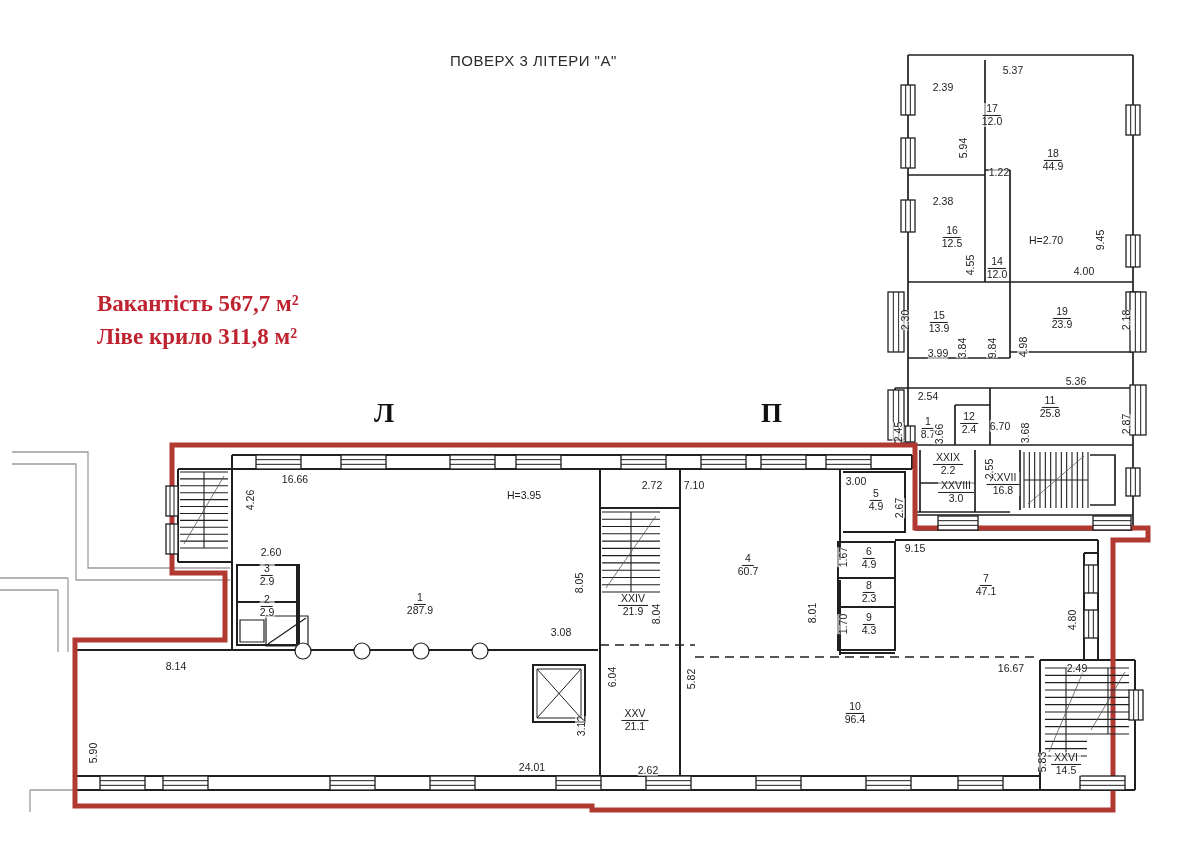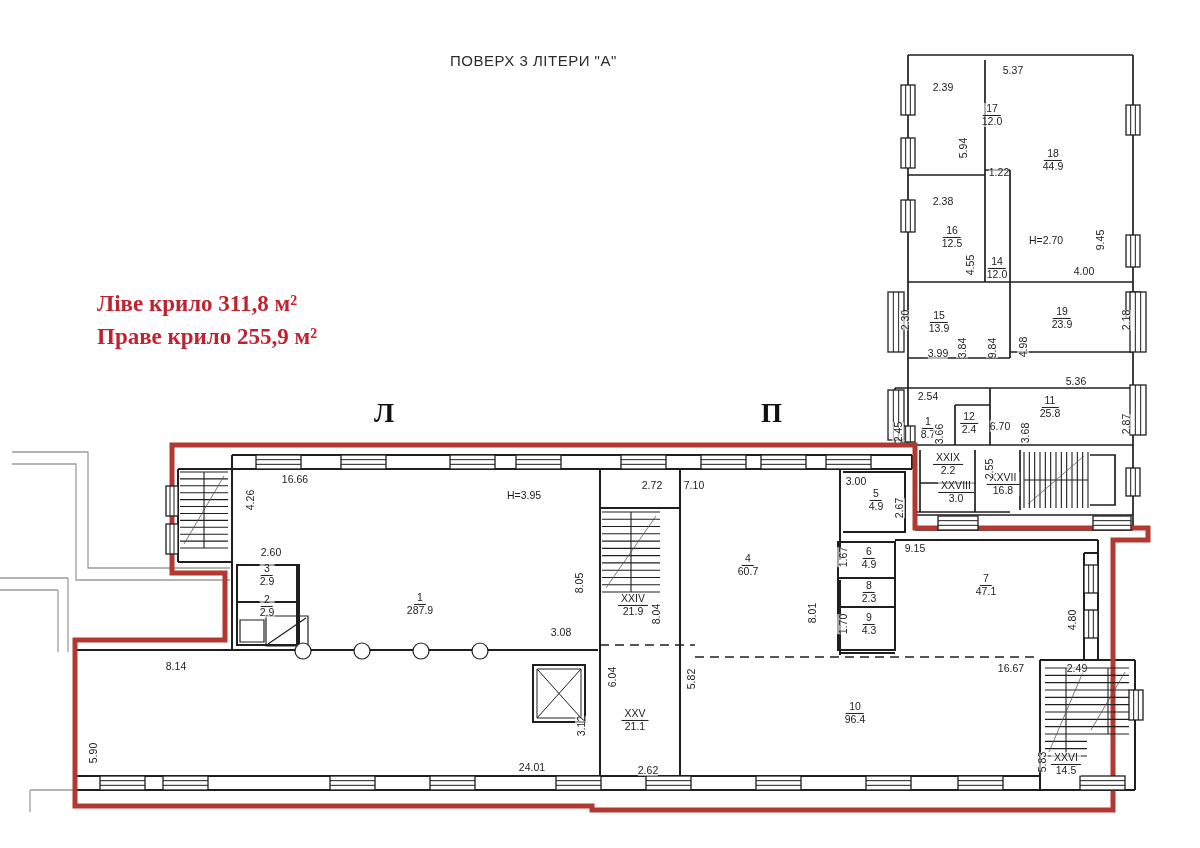--- a/index.html
+++ b/index.html
@@ -173,22 +173,22 @@
         <circle cx="303" cy="651" r="8" fill="#fff" stroke="#1f1f1f" stroke-width="1.2"></circle>
         <circle cx="362" cy="651" r="8" fill="#fff" stroke="#1f1f1f" stroke-width="1.2"></circle>
         <circle cx="421" cy="651" r="8" fill="#fff" stroke="#1f1f1f" stroke-width="1.2"></circle>
         <circle cx="480" cy="651" r="8" fill="#fff" stroke="#1f1f1f" stroke-width="1.2"></circle>
       </g>
   </svg>
 
   <div class="title">ПОВЕРХ 3 ЛІТЕРИ "А"</div>
 
   <div class="stats" style="color: rgb(191, 35, 48);">
+    <div>Вакантість 567,7 м²</div>
     <div>Ліве крило 311,8 м²</div>
-    <div>Праве крило 255,9 м²</div>
   </div>
 
   <div class="wing l">Л</div>
   <div class="wing p">П</div>
 
   <div id="overlay">
       <div class="room" style="left: 420px; top: 604px;">
         <span class="rn">1</span>
         <span class="ra">287.9</span>
       </div>

